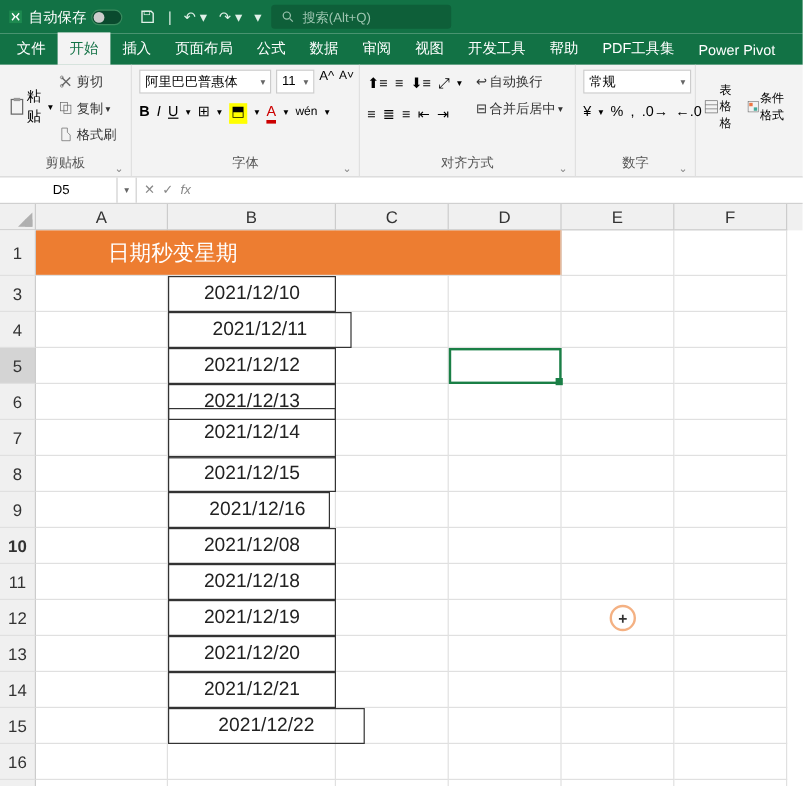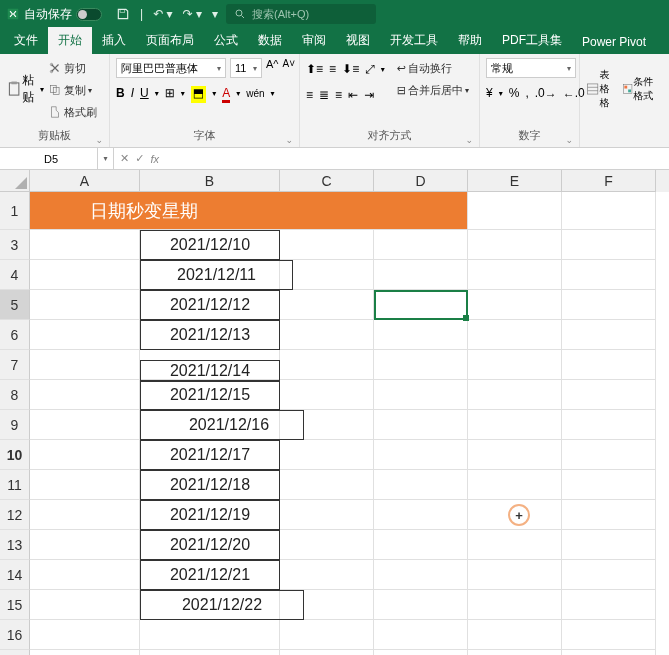--- a/index.html
+++ b/index.html
@@ -379,24 +379,24 @@
       <div class="cell " style="left: 110px; top: 458px; width: 140px; height: 30px;"></div>
       <div class="cell " style="left: 250px; top: 458px; width: 94px; height: 30px;"></div>
       <div class="cell " style="left: 344px; top: 458px; width: 94px; height: 30px;"></div>
       <div class="cell " style="left: 438px; top: 458px; width: 94px; height: 30px;"></div>
       <div class="cell " style="left: 532px; top: 458px; width: 94px; height: 30px;"></div>
       <div class="cell merged-header" style="left: 0px; top: 0px; width: 438px; height: 38px;">日期秒变星期</div>
       <div class="cell bordered" style="left: 110px; top: 38px; width: 140px; height: 30px;">2021/12/10</div>
       <div class="cell bordered" style="left: 110px; top: 68px; width: 153px; height: 30px;">2021/12/11</div>
       <div class="cell bordered" style="left: 110px; top: 98px; width: 140px; height: 30px;">2021/12/12</div>
       <div class="cell bordered" style="left: 110px; top: 128px; width: 140px; height: 30px;">2021/12/13</div>
-      <div class="cell bordered" style="left: 110px; top: 168px; width: 140px; height: 22px;">2021/12/14</div>
+      <div class="cell bordered" style="left: 110px; top: 148px; width: 140px; height: 42px;">2021/12/14</div>
       <div class="cell bordered" style="left: 110px; top: 188px; width: 140px; height: 30px;">2021/12/15</div>
-      <div class="cell bordered" style="left: 110px; top: 218px; width: 164px; height: 30px; padding-left: 14px;">2021/12/16</div>
-      <div class="cell bordered" style="left: 110px; top: 248px; width: 140px; height: 30px;">2021/12/17</div>
+      <div class="cell bordered" style="left: 110px; top: 218px; width: 135px; height: 30px; padding-left: 14px;">2021/12/16</div>
+      <div class="cell bordered" style="left: 110px; top: 248px; width: 140px; height: 30px;">2021/12/08</div>
       <div class="cell bordered" style="left: 110px; top: 278px; width: 140px; height: 30px;">2021/12/18</div>
       <div class="cell bordered" style="left: 110px; top: 308px; width: 140px; height: 30px;">2021/12/19</div>
       <div class="cell bordered" style="left: 110px; top: 338px; width: 140px; height: 30px;">2021/12/20</div>
       <div class="cell bordered" style="left: 110px; top: 368px; width: 140px; height: 30px;">2021/12/21</div>
       <div class="cell bordered" style="left: 110px; top: 398px; width: 164px; height: 30px;">2021/12/22</div>
       <div class="selection" style="left: 344px; top: 98px; width: 94px; height: 30px;"></div>
       <div class="cursor-marker" style="left: 478px; top: 312px;"></div>
     </div>
 </div>
 

